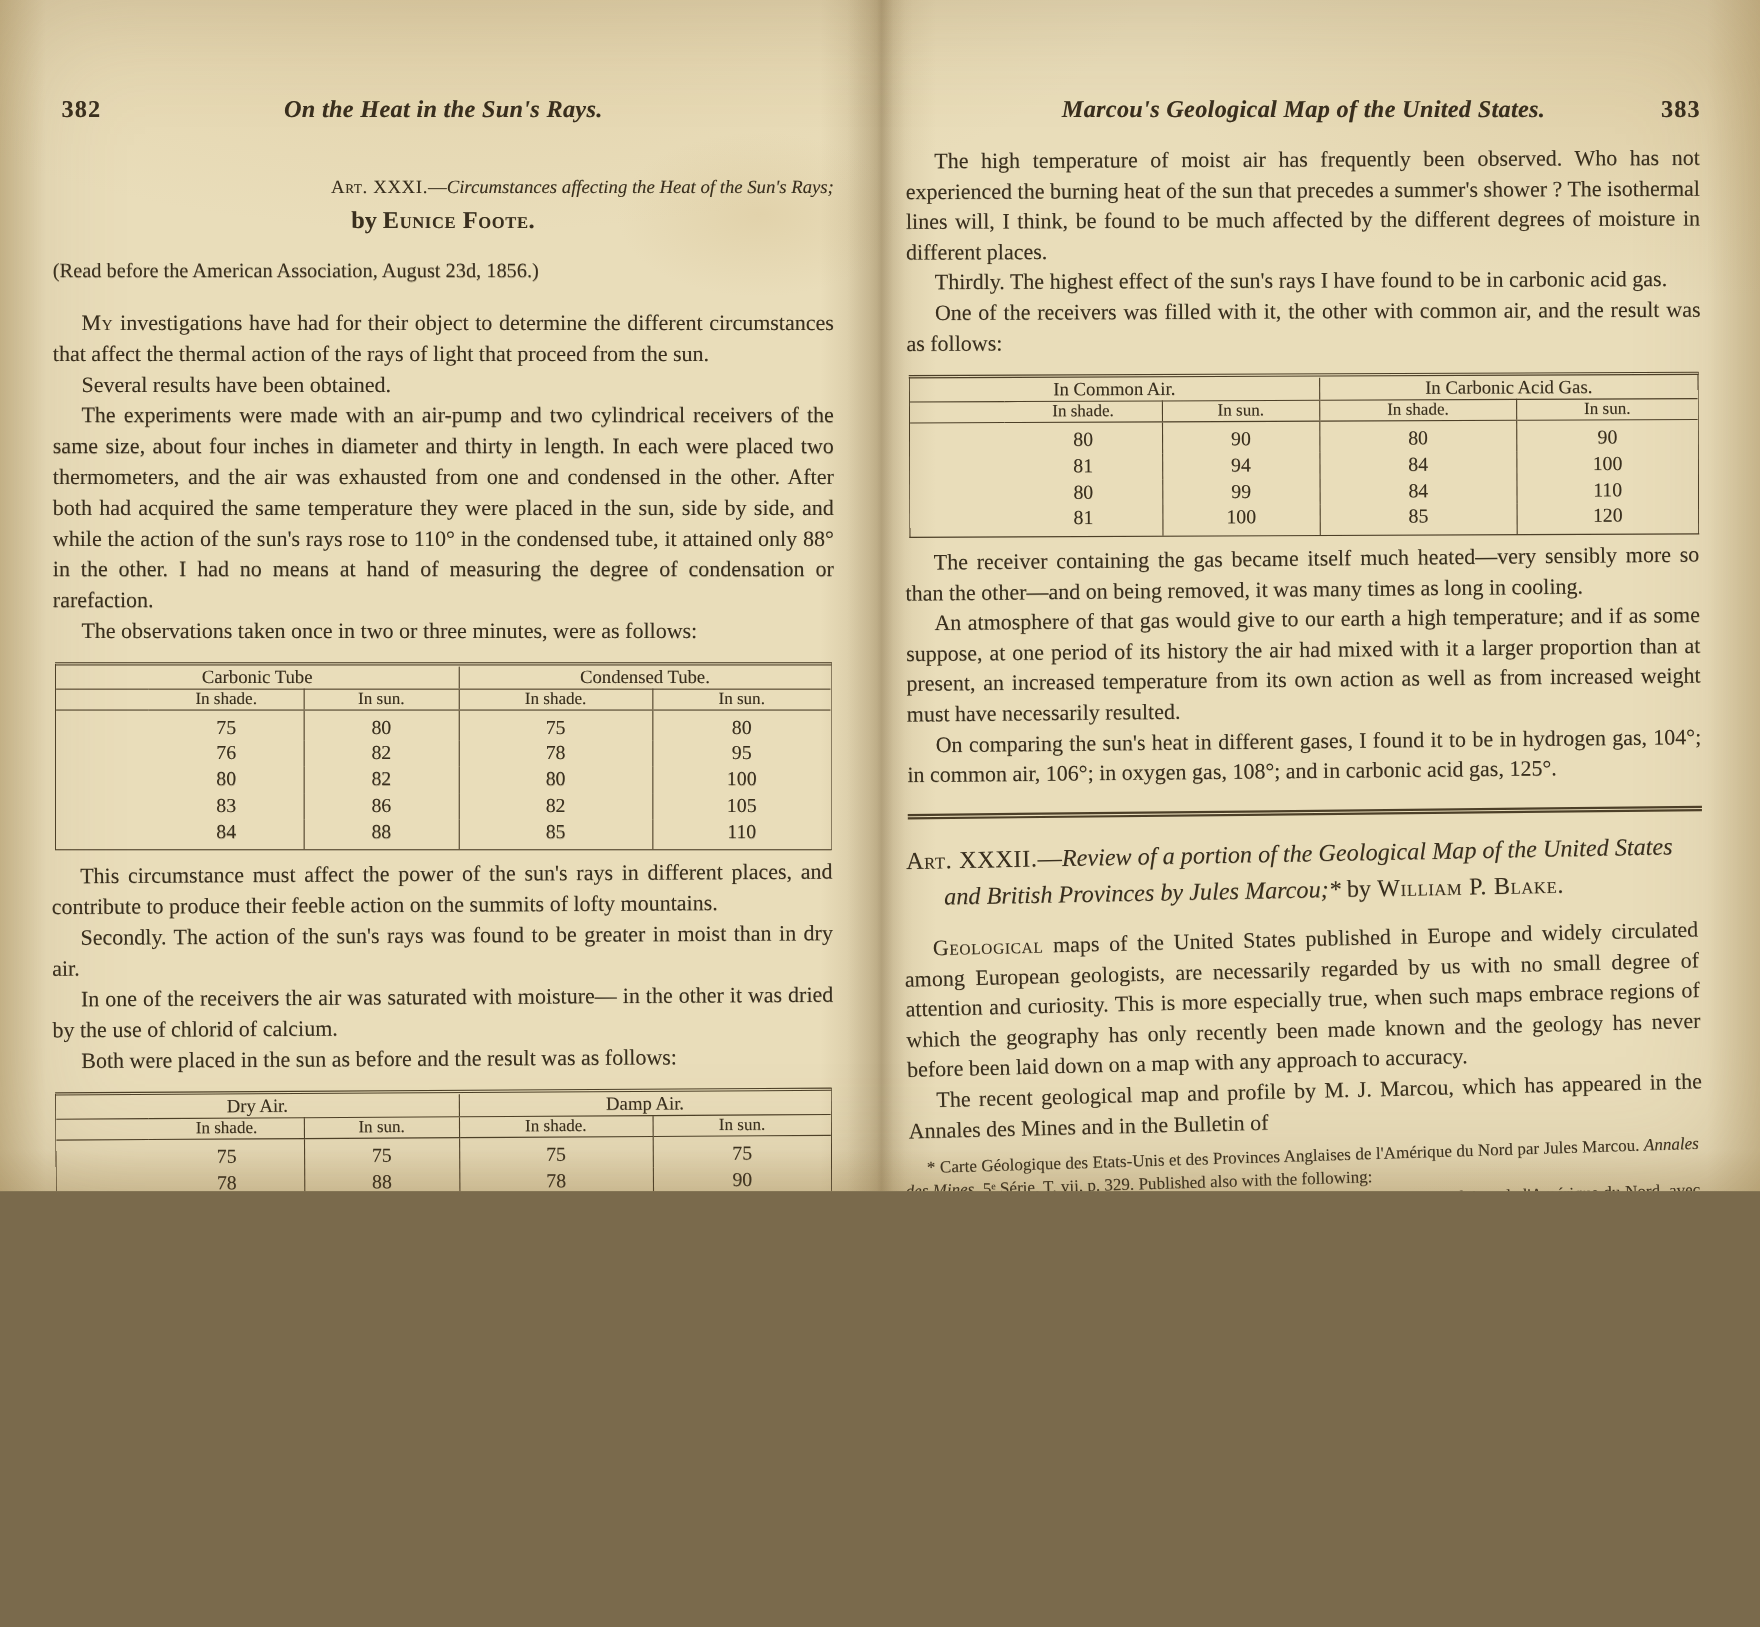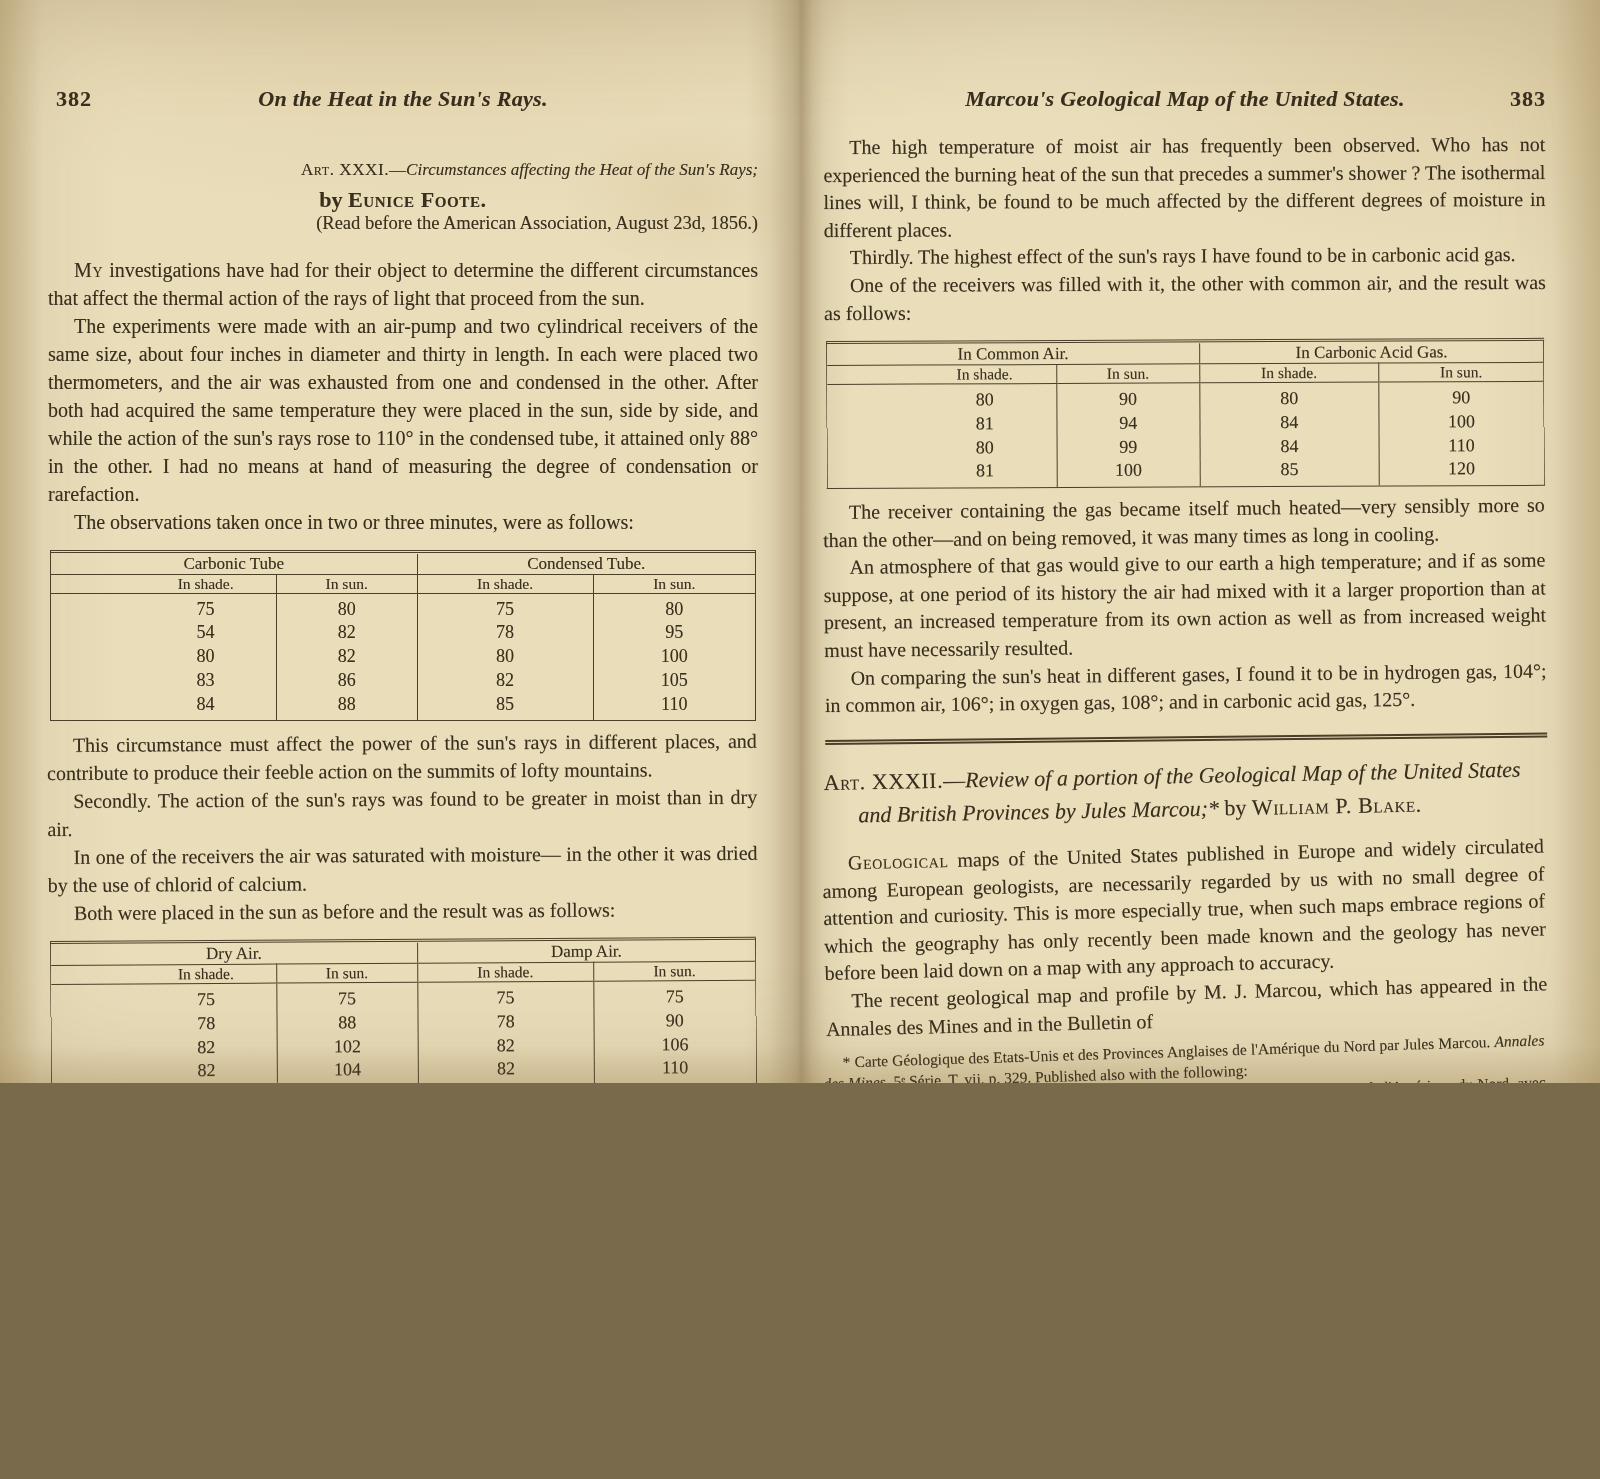--- a/index.html
+++ b/index.html
@@ -50,21 +50,21 @@
   .pagenum{position:absolute;top:0;font-weight:bold;letter-spacing:1px;}
   .pn-left{left:8px;}
   .pn-right{right:0px;}
   .runtitle{text-align:center;font-style:italic;font-weight:600;letter-spacing:0.3px;}
 
   .sc{font-variant:small-caps;letter-spacing:0.6px;}
   .it{font-style:italic;}
 
   .art-heading{text-align:right;font-size:17px;line-height:1.45;margin-top:42px;}
   .byline{text-align:center;font-size:22px;margin-top:4px;font-weight:bold;}
-  .readnote{text-align:right;font-size:18.5px;margin-bottom:22px;}
+  .readnote{text-align:left;font-size:18.5px;margin-top:24px;margin-bottom:22px;}
 
   p.body{margin:0;font-size:20px;line-height:1.40;text-align:justify;text-indent:26px;}
   .page.right p.body{line-height:1.38;}
 
   .tbl-wrap{
     margin:14px 2px 10px 2px;
     border-top:3px double var(--rule);
     border-bottom:1px solid var(--rule);
     border-left:1px solid var(--rule);
     border-right:1px solid var(--rule);
@@ -106,20 +106,21 @@
     <div class="pagehead">
       <span class="pagenum pn-left">382</span>
       <div class="runtitle">On the Heat in the Sun's Rays.</div>
     </div>
 
     <div class="art-heading"><span class="sc">Art. XXXI.</span><span>—</span><span class="it">Circumstances affecting the Heat of the Sun's Rays;</span></div>
     <div class="byline"><span>by </span><span class="sc">Eunice Foote.</span></div>
     <div class="readnote">(Read before the American Association, August 23d, 1856.)</div>
 
     <p class="body"><span class="sc">My</span><span> investigations have had for their object to determine the different circumstances that affect the thermal action of the rays of light that proceed from the sun.</span></p>
+    <p class="body">Several results have been obtained.</p>
     <p class="body">The experiments were made with an air-pump and two cylindrical receivers of the same size, about four inches in diameter and thirty in length.  In each were placed two thermometers, and the air was exhausted from one and condensed in the other.  After both had acquired the same temperature they were placed in the sun, side by side, and while the action of the sun's rays rose to 110° in the condensed tube, it attained only 88° in the other.  I had no means at hand of measuring the degree of condensation or rarefaction.</p>
     <p class="body">The observations taken once in two or three minutes, were as follows:</p>
 
     <div class="tbl-wrap">
       <table class="old-table">
         <colgroup>
             <col class="c0">
             <col class="c1">
             <col class="c2">
             <col class="c3">
@@ -139,21 +140,21 @@
         </tr>
         <tr class="first-data">
           <td class="num"></td>
           <td class="num">75</td>
           <td class="num vl">80</td>
           <td class="num vl">75</td>
           <td class="num vl">80</td>
         </tr>
         <tr>
           <td class="num"></td>
-          <td class="num">54</td>
+          <td class="num">76</td>
           <td class="num vl">82</td>
           <td class="num vl">78</td>
           <td class="num vl">95</td>
         </tr>
         <tr>
           <td class="num"></td>
           <td class="num">80</td>
           <td class="num vl">82</td>
           <td class="num vl">80</td>
           <td class="num vl">100</td>

